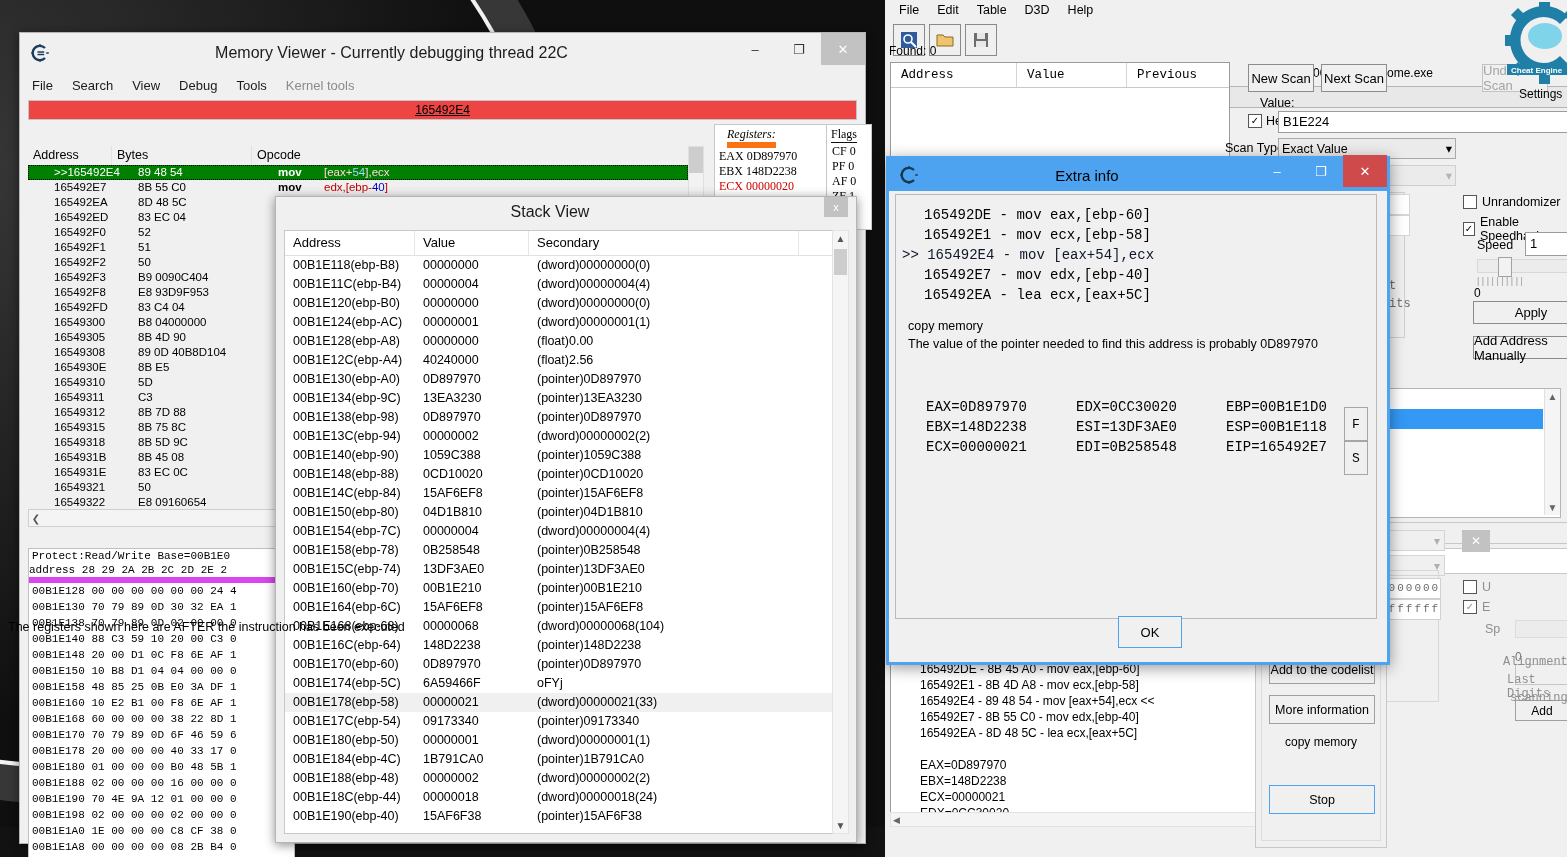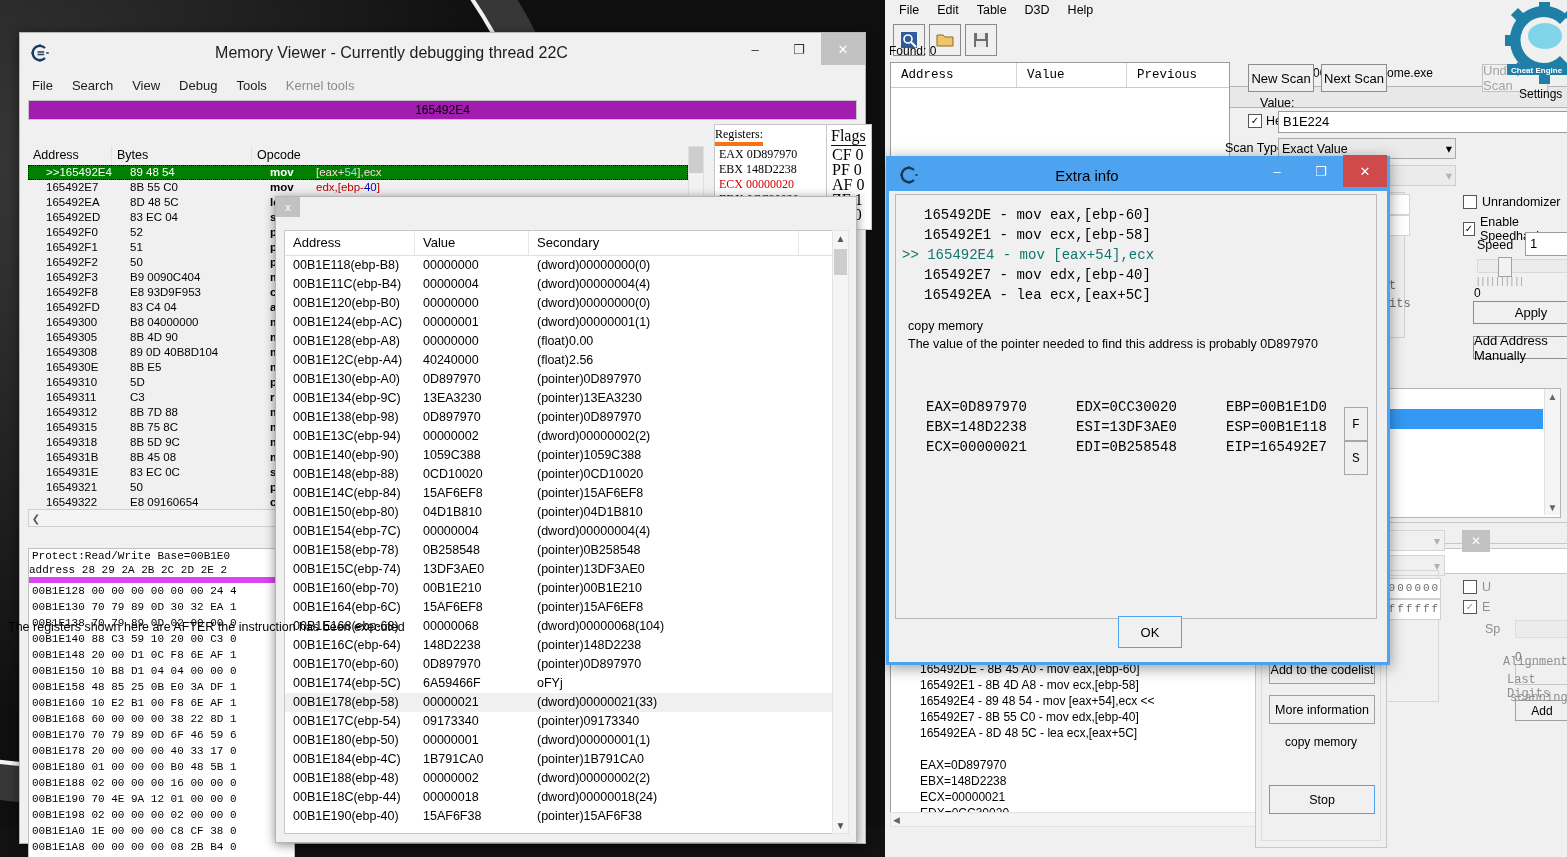--- a/index.html
+++ b/index.html
@@ -26,50 +26,50 @@
   .wbtn{width:44px;height:32px;display:flex;align-items:center;justify-content:center;font-size:13px;color:#333;cursor:default;}
   .wbtn.close-grey{background:#c2c2c2;color:#fff;}
   .wbtn.close-red{background:#cf4b4b;color:#fff;}
   .ce-logo-ico{width:20px;height:20px;margin-left:10px;display:block;}
 
   
   #memview{left:19px;top:32px;width:845px;height:810px;}
   #mv-menu{display:flex;align-items:center;height:24px;padding-left:12px;gap:19px;font-size:13px;}
   #mv-menu span{color:#1b1b1b;}
   #mv-menu span.dim{color:#8b8b8b;}
-  #mv-addrbar{margin:3px 8px 0 8px;height:18px;border:1px solid #c4c4c4;background:#a21caf;
-    display:flex;align-items:center;justify-content:center;font-size:12px;}
+  #mv-addrbar{margin:3px 8px 0 8px;height:18px;border:1px solid #c4c4c4;background:#ef4444;
+    display:flex;align-items:center;justify-content:center;font-size:12px;text-decoration:underline;}
   .lst-head{display:flex;border-bottom:1px solid #d6d6d6;background:#f0f0f0;height:19px;align-items:center;font-size:12.5px;}
   .lst-head div{padding-left:5px;border-right:1px solid #e2e2e2;height:19px;line-height:19px;box-sizing:border-box;}
 
   #disasm{position:absolute;left:8px;top:113px;width:660px;height:362px;background:#f0f0f0;overflow:hidden;
     font-family:"Liberation Sans", sans-serif;}
   .dis-row{display:flex;height:15px;line-height:15px;font-size:11.5px;white-space:nowrap;}
   .dis-row.cur{background:#008000;color:#fff;outline:1px dotted #000;outline-offset:-1px;}
-  .dis-a{width:84px;padding-left:18px;}
+  .dis-a{width:84px;padding-left:18px;margin-left:8px;}
   .dis-b{width:140px;}
   .dis-m{width:46px;font-weight:bold;}
   .dis-o{flex:1;color:#c00000;}
   .dis-o .num{color:#0000c8;}
   .dis-row.cur .dis-o{color:#ffd7d7;}
   .dis-row.cur .dis-o .num{color:#9fd7ff;}
 
   #disasm-scroll{position:absolute;left:8px;top:476px;width:660px;height:16px;border:1px solid #cfcfcf;background:#f4f4f4;display:flex;align-items:center;justify-content:space-between;}
   #disasm-scroll .ar{width:14px;text-align:center;color:#5a5a5a;font-size:10px;}
   #mv-vscroll{position:absolute;left:668px;top:113px;width:14px;height:379px;background:#f2f2f2;border:1px solid #e0e0e0;}
   #mv-vscroll .thumb{width:100%;height:26px;background:#cdcdcd;}
 
   
   #regs{position:absolute;left:694px;top:91px;width:143px;height:104px;background:#fff;border:1px solid #c8c8c8;
     font-family:"Liberation Serif", serif;font-size:12px;}
-  #regs .hdr{border-bottom:4px solid #f97316;display:inline-block;margin:2px 0 1px 0;}
+  #regs .hdr{border-bottom:6px solid #f97316;display:inline-block;margin:2px 0 1px 12px;font-style:italic;}
   .regrow{padding-left:4px;height:15px;line-height:15px;white-space:nowrap;}
   .regrow.red{color:#d00000;}
   #flags{position:absolute;left:806px;top:91px;width:44px;height:104px;background:#fff;border:1px solid #c8c8c8;
-    font-family:"Liberation Serif", serif;font-size:16px;}
+    font-family:"Liberation Serif", serif;font-size:12px;}
   #flags .hdr{border-bottom:1px solid #111;display:inline-block;margin:2px 0 1px 4px;}
   .flagrow{padding-left:5px;height:15px;line-height:15px;}
   #opnum{position:absolute;left:655px;top:170px;font-size:12px;}
 
   
   #hexdump{position:absolute;left:8px;top:515px;width:265px;height:315px;background:#fff;border:1px solid #c0c0c0;
     font-family:"Liberation Mono", monospace;font-size:11px;overflow:hidden;}
   #hexdump .prot{padding-left:3px;height:14px;line-height:14px;white-space:nowrap;}
   #hexdump .colhdr{padding-left:0;height:14px;line-height:14px;border-bottom:6px solid #d946ef;white-space:nowrap;}
   #hexdump .hrow{padding-left:3px;height:16px;line-height:16px;white-space:nowrap;}
@@ -154,21 +154,21 @@
   #cl-vscroll .thumb{position:absolute;top:18px;width:13px;height:30px;background:#cdcdcd;}
   #cl-hscroll{position:absolute;left:5px;top:812px;width:477px;height:15px;background:#f4f4f4;border:1px solid #e2e2e2;display:flex;justify-content:space-between;align-items:center;color:#666;font-size:9px;padding:0 2px;box-sizing:border-box;}
 
   
   #extra{position:absolute;left:886px;top:156px;width:498px;height:503px;background:#f0f0f0;border:3px solid #4da3f0;box-shadow:0 3px 14px rgba(0,0,0,.4);}
   #extra .titlebar{height:32px;background:#4da3f0;}
   #extra .titlebar .ttl{color:#000000;font-size:15px;}
   #extra .wbtn{height:32px;color:#fff;}
   #ei-body{position:absolute;left:6px;top:35px;width:480px;height:423px;background:#f0f0f0;border:1px solid #b9b9b9;}
   .ei-line{font-family:"Liberation Mono",monospace;font-size:14px;height:20px;line-height:20px;padding-left:28px;white-space:nowrap;}
-  .ei-line.cur{color:#0f766e;padding-left:6px;}
+  .ei-line.cur{color:#0f172a;padding-left:6px;}
   .ei-note{font-family:"Liberation Sans",sans-serif;font-size:12.5px;height:18px;line-height:18px;padding-left:12px;}
   .ei-regline{font-family:"Liberation Mono",monospace;font-size:14px;height:20px;line-height:20px;display:flex;padding-left:30px;}
   .ei-regline span{width:150px;}
   #ei-fbtn{position:absolute;right:8px;top:212px;width:22px;height:32px;border:1px solid #a6a6a6;background:#f0f0f0;display:flex;align-items:center;justify-content:center;font-family:"Liberation Mono",monospace;font-size:13px;}
   #ei-sbtn{position:absolute;right:8px;top:246px;width:22px;height:32px;border:1px solid #a6a6a6;background:#f0f0f0;display:flex;align-items:center;justify-content:center;font-family:"Liberation Mono",monospace;font-size:13px;}
   #ei-footnote{position:absolute;left:8px;top:588px;font-size:12.5px;margin-top:32px;}
   #ei-ok{position:absolute;left:1118px;top:616px;width:62px;height:30px;border:1px solid #4da3f0;background:#f0f0f0;display:flex;align-items:center;justify-content:center;font-size:13px;}
 
   
   #fpanel{position:absolute;left:1255px;top:526px;width:130px;height:320px;background:#f0f0f0;border:1px solid #c8c8c8;}
@@ -416,20 +416,21 @@
         <div class="hrow">00B1E198 02 00 00 00 02 00 00 0</div>
         <div class="hrow">00B1E1A0 1E 00 00 00 C8 CF 38 0</div>
         <div class="hrow">00B1E1A8 00 00 00 00 08 2B B4 0</div>
         <div class="hrow">00B1E1B0 70 79 89 0D 16 00 00 0</div>
       </div>
   </div>
 </div>
 
 <div class="win" id="stackview">
   <div class="titlebar" style="height:30px">
+    <div class="ttl">Stack View</div>
     <div class="wbtns" style="height:30px;margin-right:8px">
       <div class="wbtn close-grey" style="width:24px;height:20px;font-size:11px">x</div>
     </div>
   </div>
   <div id="sv-list">
     <div class="sv-head">
       <div style="width:130px">Address</div>
       <div style="width:114px">Value</div>
       <div style="width:270px">Secondary</div>
       <div style="flex:1;border-right:none"></div>

